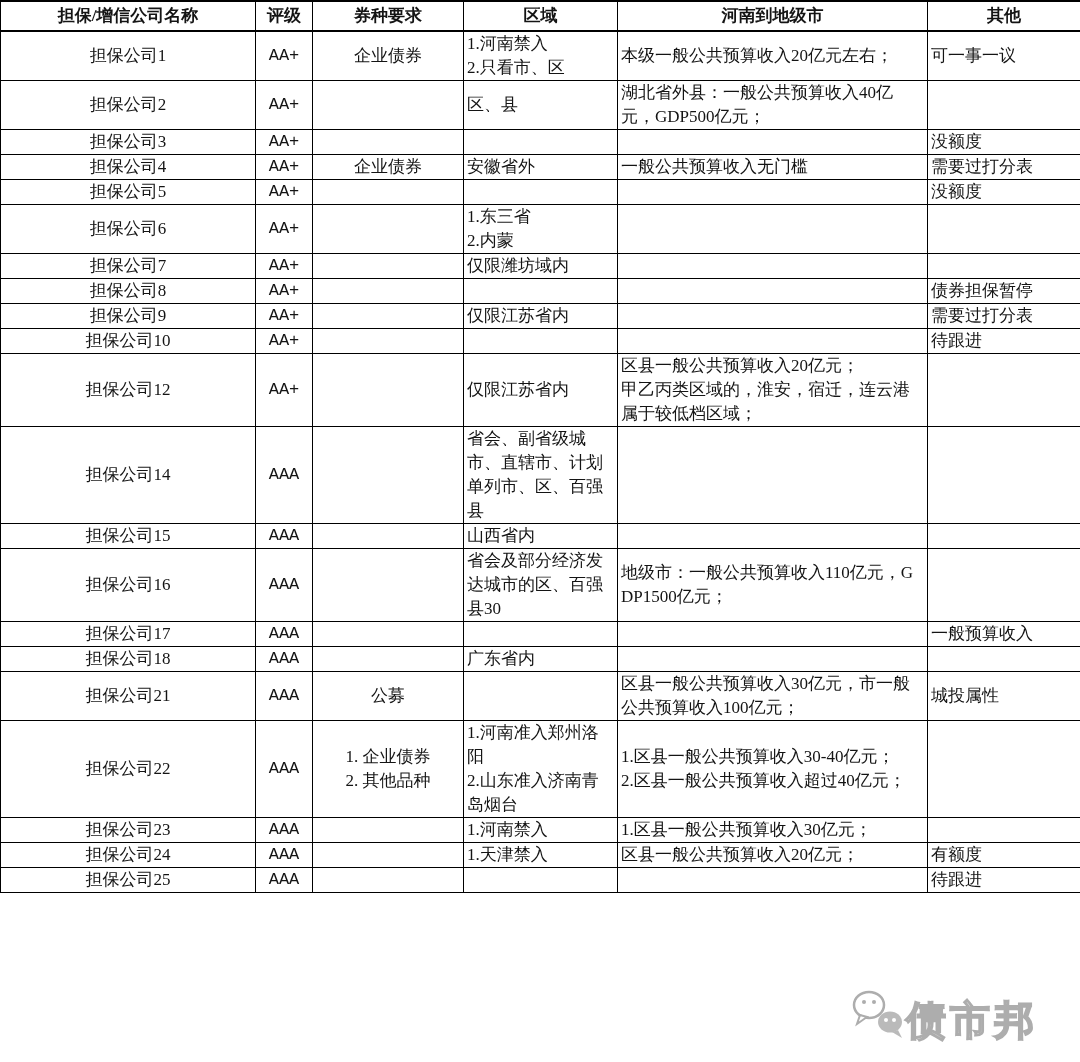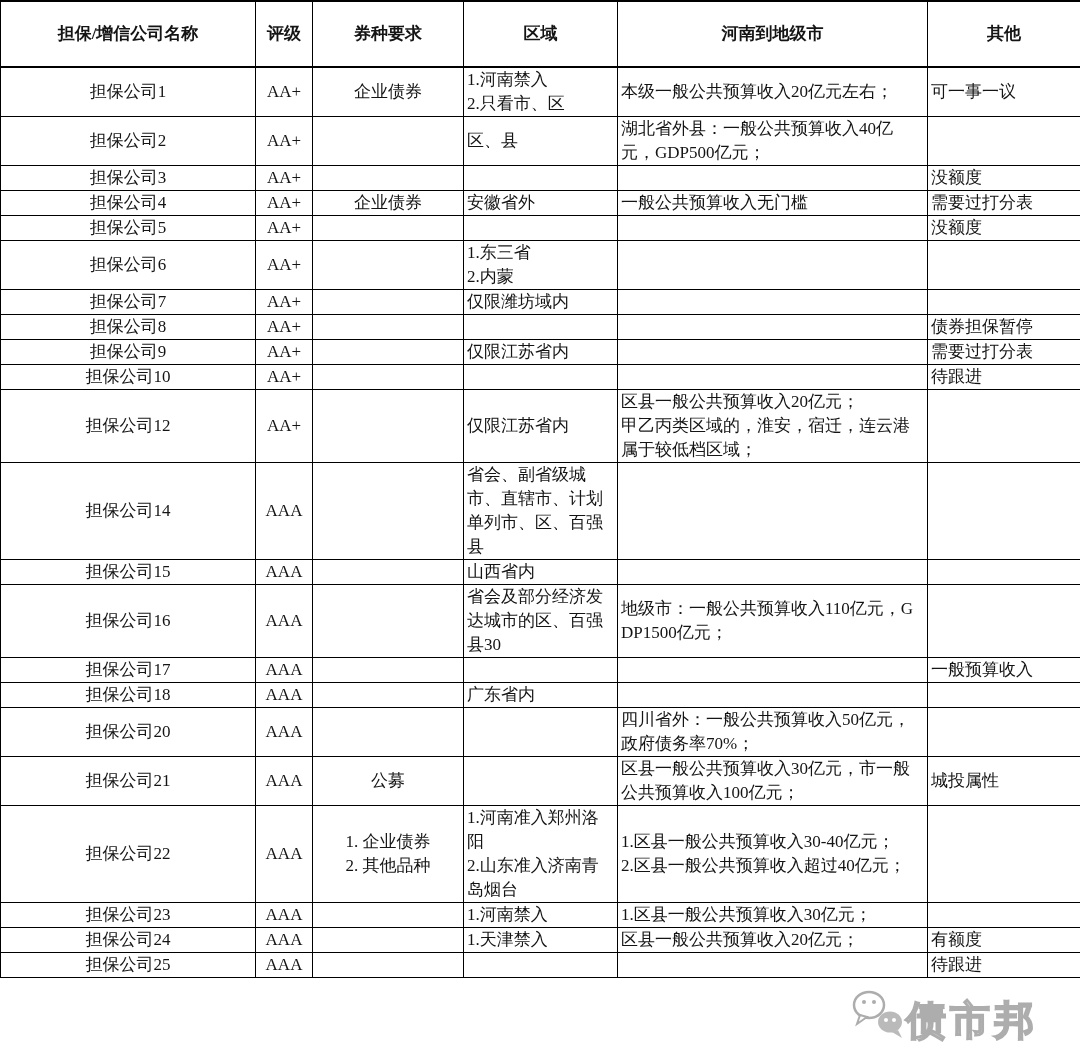--- a/index.html
+++ b/index.html
@@ -11,26 +11,26 @@
     border-collapse:collapse;table-layout:fixed;width:1080px;
     border:1px solid #000;border-top:2px solid #000;
   }
   .grid th,.grid td{
     border:1px solid #000;
     font-size:17px;line-height:24px;vertical-align:middle;
     white-space:pre-wrap;word-break:break-all;
     padding:0 3px;
   }
   .grid th{
-    font-weight:bold;text-align:center;padding:20px 3px;
+    font-weight:bold;text-align:center;padding:2px 3px;
     border-bottom:2px solid #000;
   }
   td.c-name,td.c-rating,td.c-bond{text-align:center;}
   td.c-region,td.c-budget,td.c-other{text-align:left;}
-  td.c-rating{font-family:Liberation Serif, serif;}
+  td.c-rating{font-family:Liberation Mono, monospace;}
 
   .watermark{
     position:absolute;left:850px;top:984px;width:194px;height:64px;
     opacity:.8;pointer-events:none;
   }
 </style>
 </head>
 <body>
 
 <div class="page">
@@ -180,28 +180,20 @@
         </tr>
         <tr>
           <td class="c-name">担保公司18</td>
           <td class="c-rating">AAA</td>
           <td class="c-bond"></td>
           <td class="c-region">广东省内</td>
           <td class="c-budget"></td>
           <td class="c-other"></td>
         </tr>
         <tr>
-          <td class="c-name">担保公司20</td>
-          <td class="c-rating">AAA</td>
-          <td class="c-bond"></td>
-          <td class="c-region"></td>
-          <td class="c-budget">四川省外：一般公共预算收入50亿元，政府债务率70%；</td>
-          <td class="c-other"></td>
-        </tr>
-        <tr>
           <td class="c-name">担保公司21</td>
           <td class="c-rating">AAA</td>
           <td class="c-bond">公募</td>
           <td class="c-region"></td>
           <td class="c-budget">区县一般公共预算收入30亿元，市一般公共预算收入100亿元；</td>
           <td class="c-other">城投属性</td>
         </tr>
         <tr>
           <td class="c-name">担保公司22</td>
           <td class="c-rating">AAA</td>

